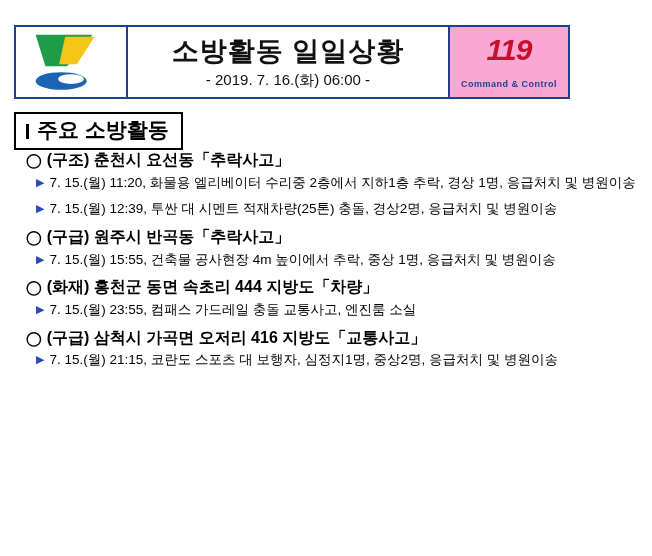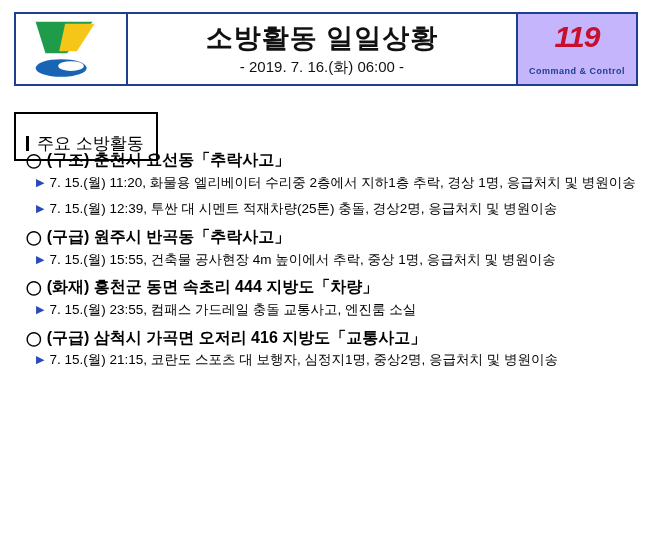--- a/index.html
+++ b/index.html
@@ -12,22 +12,22 @@
     height: 556px;
     font-family: "Liberation Sans", sans-serif;
     color: #000000;
     overflow: hidden;
   }
 
   
   .banner {
     position: absolute;
     left: 14px;
-    top: 12px;
-    width: 624px;
+    top: 25px;
+    width: 556px;
     height: 74px;
     border: 2px solid #1d3f8f;
     box-sizing: border-box;
     display: flex;
     align-items: stretch;
     background: #ffffff;
     gap: 23px;
   }
   .banner-logo {
     width: 112px;
@@ -65,21 +65,21 @@
   }
   .banner-brand {
     width: 120px;
     flex: 0 0 120px;
     border-left: 2px solid #1d3f8f;
     box-sizing: border-box;
     display: flex;
     flex-direction: column;
     align-items: center;
     justify-content: center;
-    background: #c4b5fd;
+    background: #f9a8d4;
   }
   .brand-119 {
     font-size: 30px;
     font-weight: bold;
     color: #c8102e;
     font-style: italic;
     line-height: 1;
     letter-spacing: -1px;
   }
   .brand-sub {
@@ -90,23 +90,23 @@
     letter-spacing: 0.5px;
     white-space: nowrap;
   }
 
   
   .section-head {
     position: absolute;
     left: 14px;
     top: 112px;
     border: 2px solid #000000;
-    padding: 18px 12px 4px 10px;
-    font-size: 17px;
-    font-weight: normal;
+    padding: 2px 12px 4px 10px;
+    font-size: 21px;
+    font-weight: bold;
     background: #ffffff;
   }
   .section-head .bar {
     display: inline-block;
     width: 3px;
     height: 15px;
     background: #000000;
     margin-right: 8px;
     vertical-align: -2px;
   }

